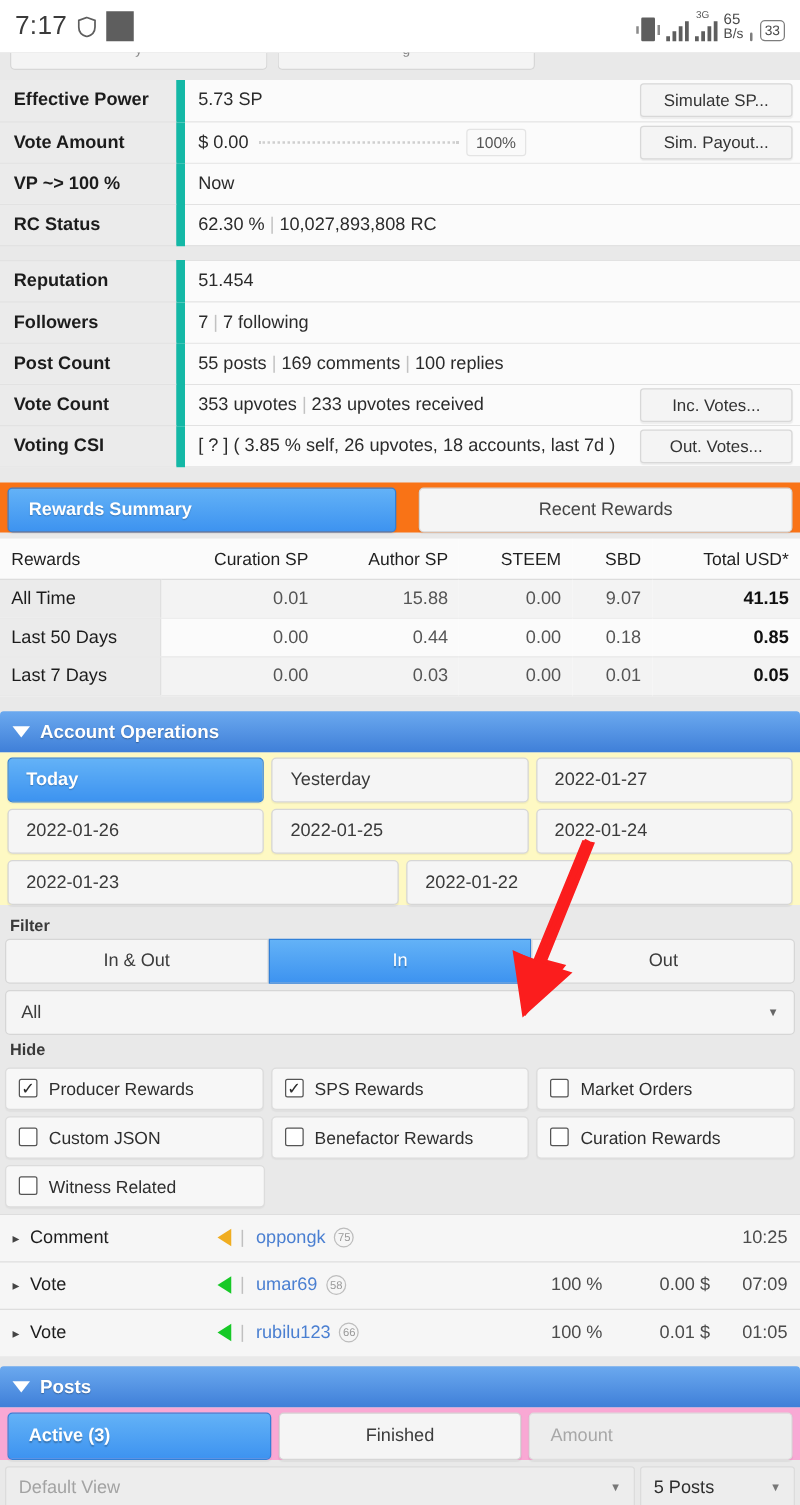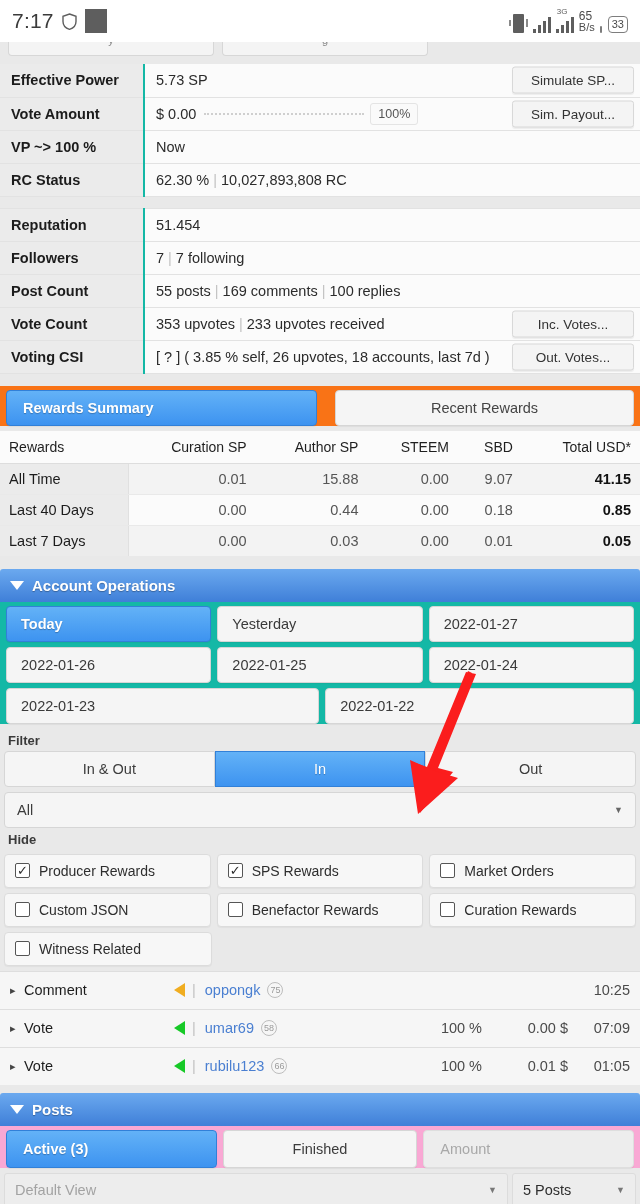--- a/index.html
+++ b/index.html
@@ -57,21 +57,21 @@
   .cutoff-btn.b { width:206px; }
   .cutoff-glyph { position:absolute; top:-8px; left:50%; transform:translateX(-50%);
                   font-size:11px; color:#888; }
 
   
   .info-table { width:100%; background:#fff; border-collapse:collapse; }
   .info-table tr { border-bottom:1px solid #e2e2e2; }
   .info-table td { padding:0; height:33px; vertical-align:middle; font-size:14.5px; color:#222; }
   td.lbl {
     width:144px; background:#ebebeb; font-weight:bold; padding-left:11px;
-    color:#1c1c1c; border-right:2px solid #14b8a6; font-size:14.5px;
+    color:#1c1c1c; border-right:7px solid #14b8a6; font-size:14.5px;
   }
   td.val { padding-left:11px; color:#2b2b2b; background:#fbfbfb; position:relative; }
   .sep { color:#c2c2c2; padding:0 4px; }
 
   .side-btn {
     position:absolute; right:6px; top:50%; transform:translateY(-50%);
     background:#f4f4f4; border:1px solid #d8d8d8; border-radius:3px;
     font-size:13.5px; color:#333; padding:5px 10px; min-width:122px; text-align:center;
     box-shadow:0 1px 1px rgba(0,0,0,.06);
   }
@@ -126,21 +126,21 @@
     display:flex; align-items:center; gap:8px;
     text-shadow:0 1px 1px rgba(0,0,0,.3);
     border-radius:3px 3px 0 0;
   }
   .caret-down {
     width:0;height:0;border-left:7px solid transparent;border-right:7px solid transparent;
     border-top:9px solid #fff;
   }
 
   
-  .datewrap { background:#14b8a6; padding:4px 6px 0 6px; }
+  .datewrap { background:#fef9c3; padding:4px 6px 0 6px; }
   .daterow { display:flex; gap:6px; margin-bottom:5px; }
   .datebtn {
     flex:1; background:#f5f5f5; border:1px solid #d6d6d6; border-radius:4px;
     font-size:14.5px; color:#3a3a3a; padding:9px 0 9px 14px;
     box-shadow:0 1px 1px rgba(0,0,0,.05);
   }
   .datebtn.active {
     background:linear-gradient(#63b2f7,#3d93f0); border-color:#3180d8;
     color:#fff; font-weight:bold; text-shadow:0 1px 1px rgba(0,0,0,.25);
   }
@@ -371,21 +371,21 @@
     <tbody>
       <tr class="alt">
         <td>All Time</td>
         <td>0.01</td>
         <td>15.88</td>
         <td>0.00</td>
         <td>9.07</td>
         <td class="total">41.15</td>
       </tr>
       <tr>
-        <td>Last 40 Days</td>
+        <td>Last 50 Days</td>
         <td>0.00</td>
         <td>0.44</td>
         <td>0.00</td>
         <td>0.18</td>
         <td class="total">0.85</td>
       </tr>
       <tr class="alt">
         <td>Last 7 Days</td>
         <td>0.00</td>
         <td>0.03</td>

